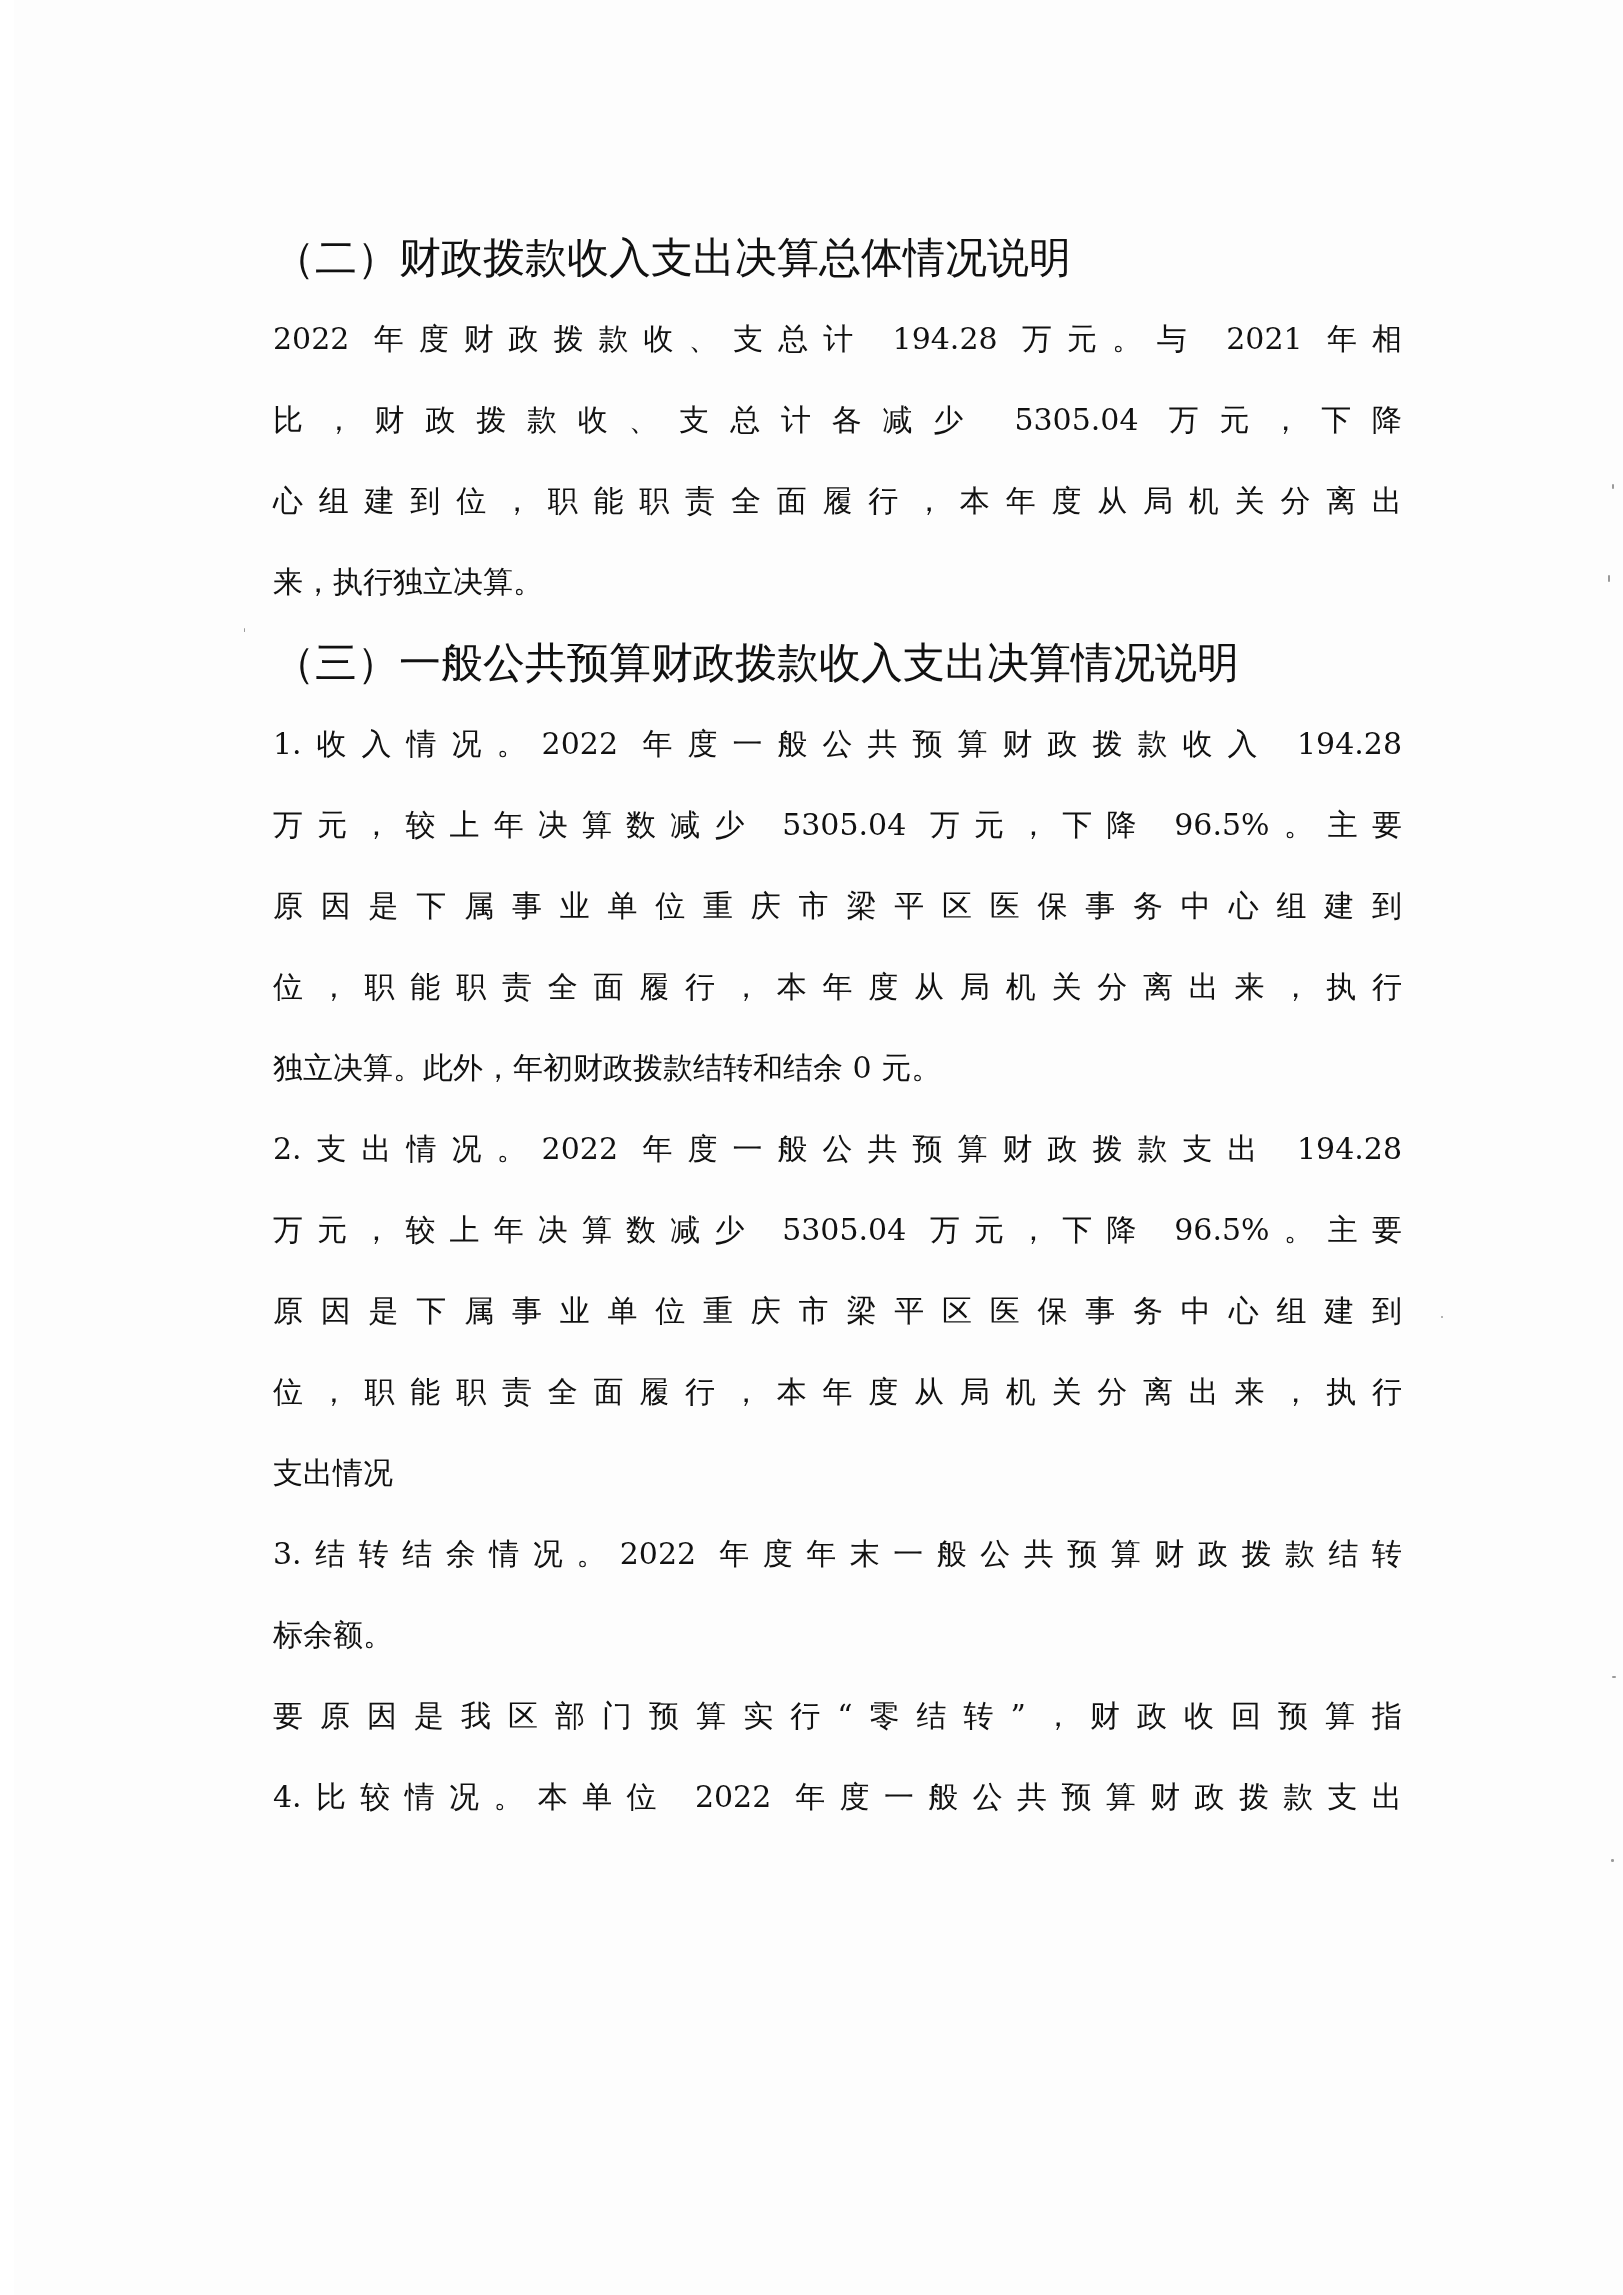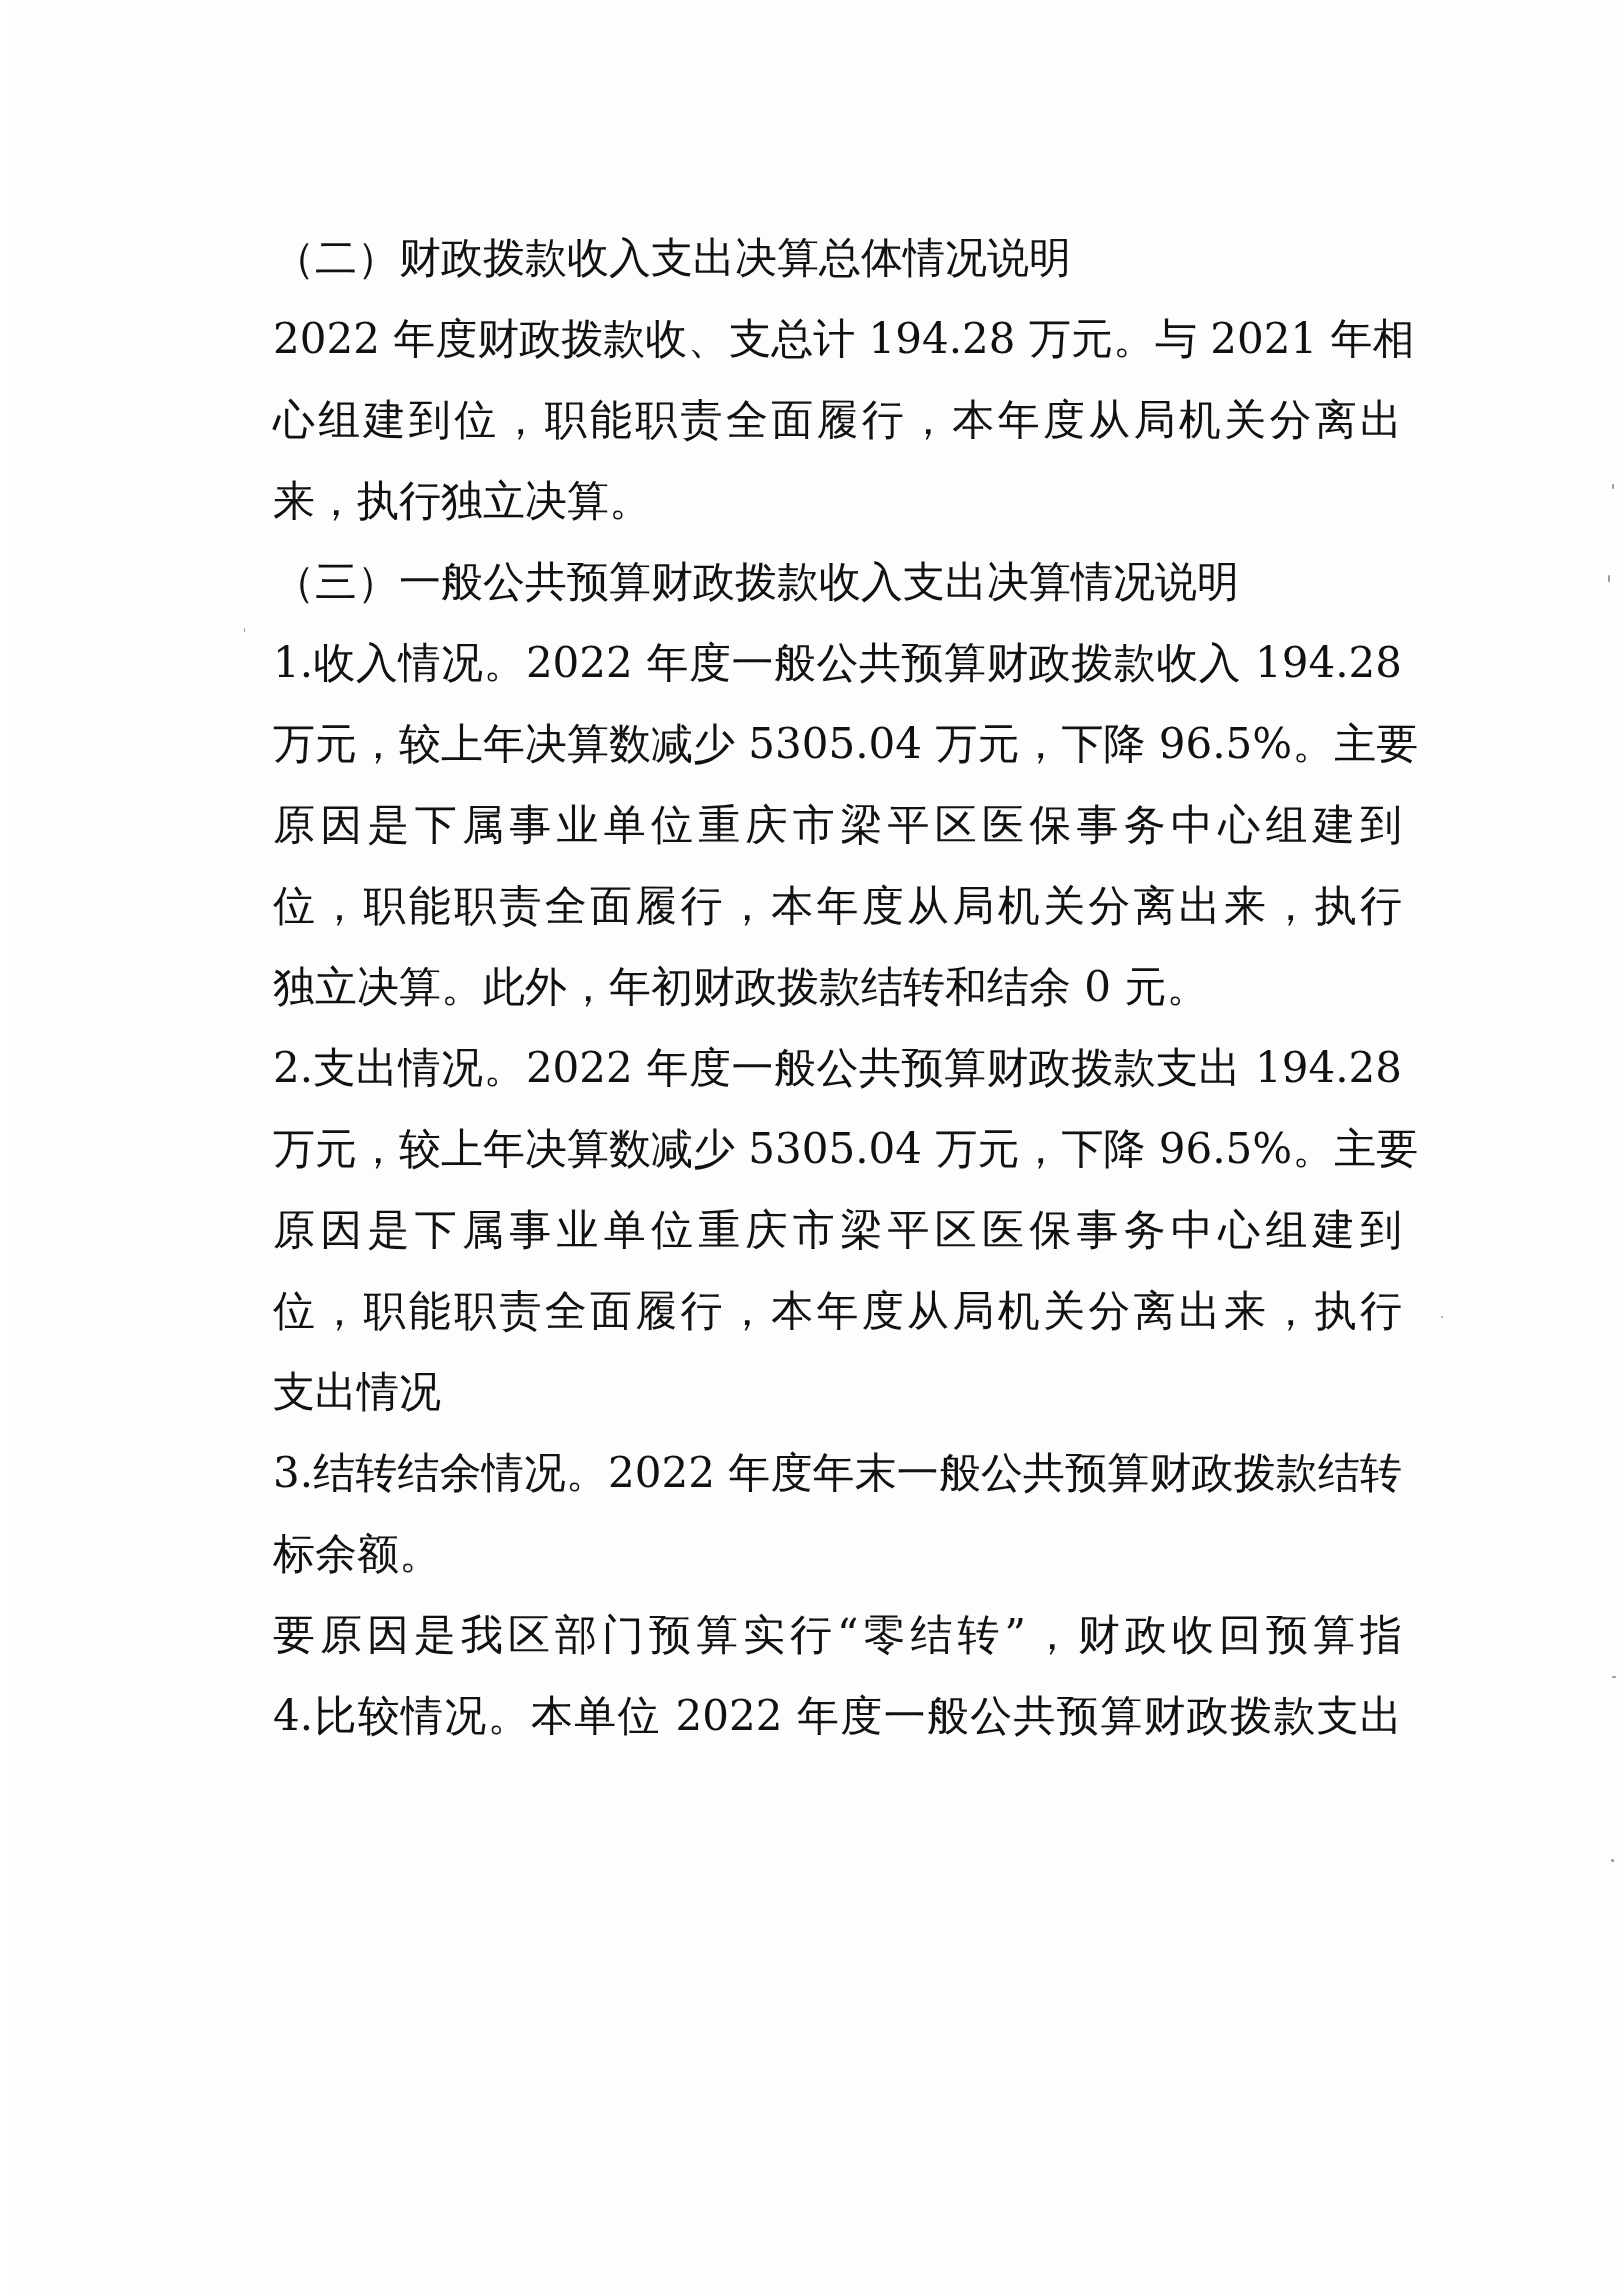--- a/index.html
+++ b/index.html
@@ -25,21 +25,21 @@
     }
     .content {
       position: absolute;
       left: 259px;
       top: 217px;
       width: 1129px;
     }
     .line {
       height: 81px;
       line-height: 81px;
-      font-size: 42px;
+      font-size: 30px;
       white-space: nowrap;
       letter-spacing: 0px;
     }
     .justify {
       text-align: justify;
       text-align-last: justify;
     }
     .heading {
       font-size: 42px;
     }
@@ -51,20 +51,21 @@
   </style>
 </head>
 <body>
 
 <div class="page">
 
   <div class="content">
 
     <div class="line heading">（二）财政拨款收入支出决算总体情况说明</div>
     <div class="line justify">2022 年度财政拨款收、支总计 194.28 万元。与 2021 年相</div>
+    <div class="line justify">比，财政拨款收、支总计各减少 5305.04 万元，下降</div>
     <div class="line justify">心组建到位，职能职责全面履行，本年度从局机关分离出</div>
     <div class="line">来，执行独立决算。</div>
 
     <div class="line heading">（三）一般公共预算财政拨款收入支出决算情况说明</div>
 
     <div class="line justify">1.收入情况。2022 年度一般公共预算财政拨款收入 194.28</div>
     <div class="line justify">万元，较上年决算数减少 5305.04 万元，下降 96.5%。主要</div>
     <div class="line justify">原因是下属事业单位重庆市梁平区医保事务中心组建到</div>
     <div class="line justify">位，职能职责全面履行，本年度从局机关分离出来，执行</div>
     <div class="line">独立决算。此外，年初财政拨款结转和结余 0 元。</div>

